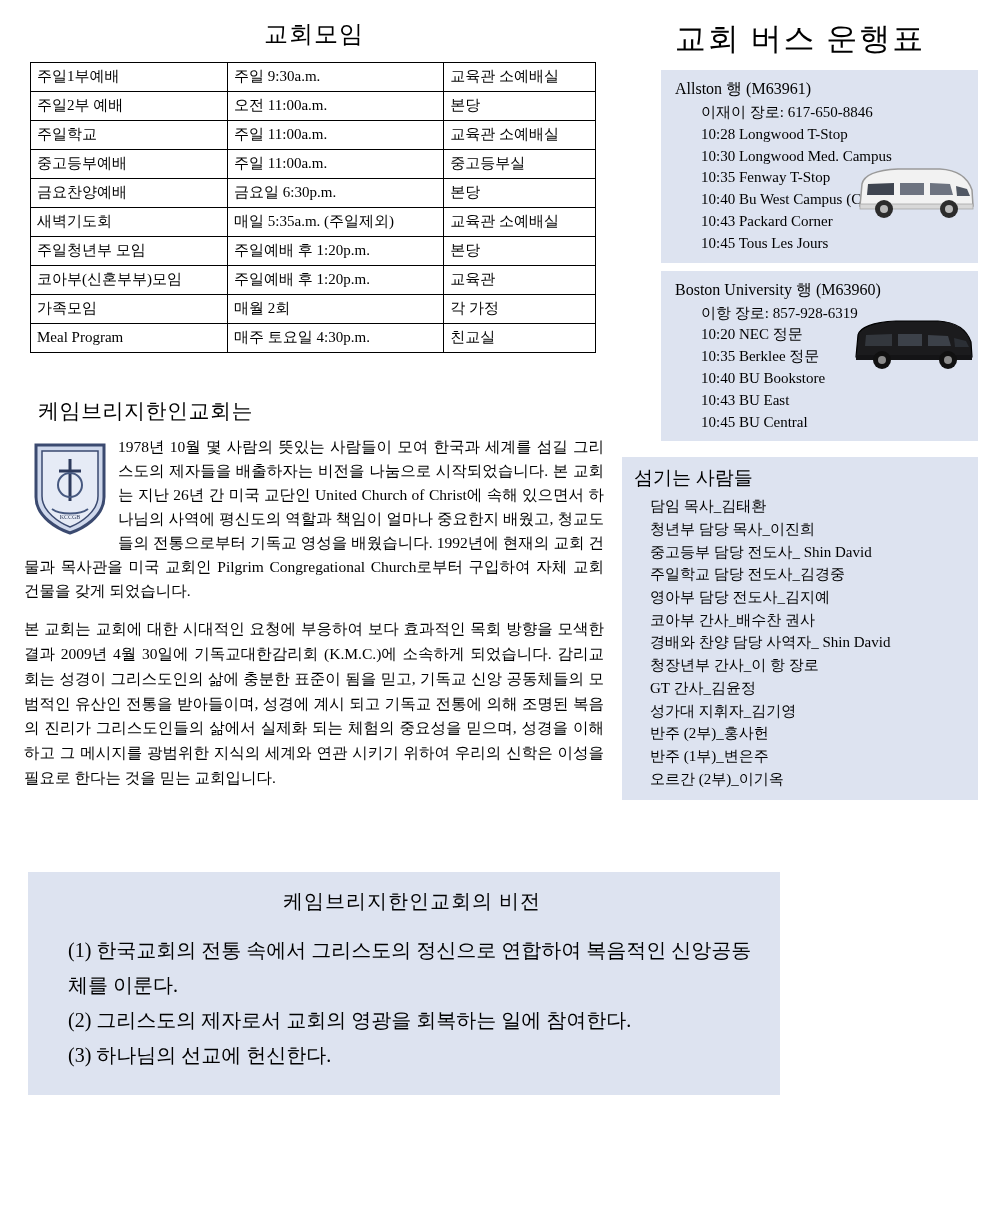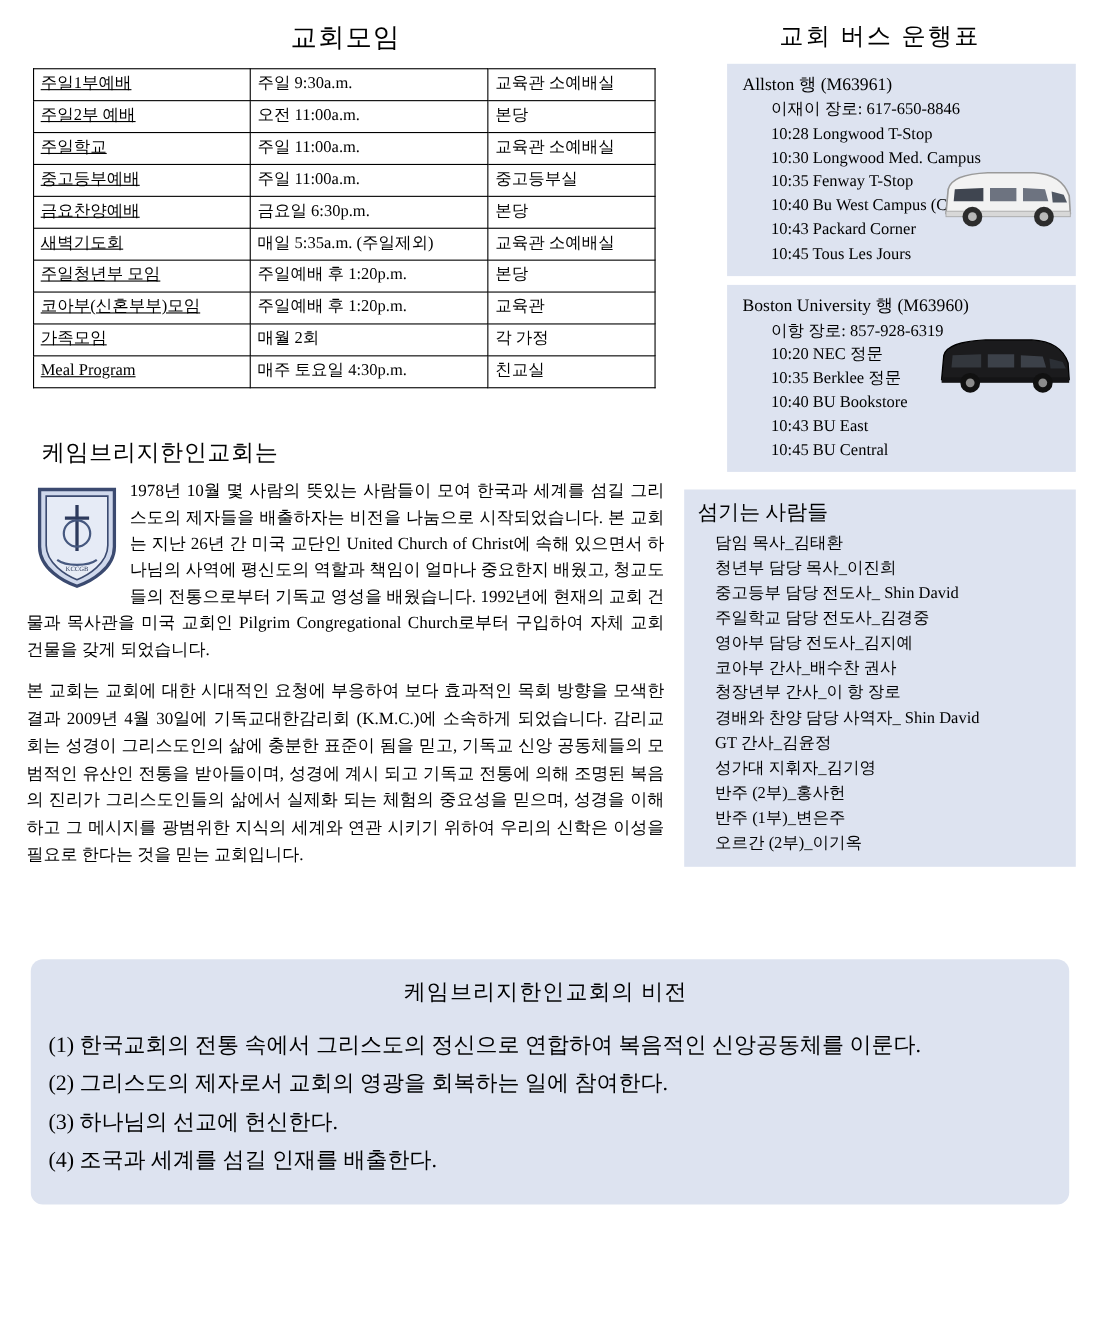--- a/index.html
+++ b/index.html
@@ -39,21 +39,21 @@
     width: 566px;
     margin-left: 6px;
   }
   table.meetings td {
     border: 1px solid #000;
     font-size: 15px;
     padding: 3px 6px;
     height: 22px;
     line-height: 1.15;
   }
-  table.meetings td.c0 { width: 196px; text-decoration: underline; }
+  table.meetings td.c0 { width: 196px; }
   table.meetings td.c1 { width: 216px; margin-top: 43px; }
   table.meetings td.c2 { width: 150px; }
 
   
   .intro-title {
     margin-top: 44px;
     margin-left: 14px;
     font-size: 21px;
     letter-spacing: 0.5px;
   }
@@ -80,21 +80,21 @@
 
   
   .right-col {
     position: absolute;
     left: 622px;
     top: 18px;
     width: 356px;
   }
   .bus-title {
     text-align: center;
-    font-size: 22px;
+    font-size: 31px;
     letter-spacing: 2px;
     margin-bottom: 10px;
   }
   .panel {
     background: #dde3f0;
     padding: 6px 0 8px 0;
   }
   .route-head {
     font-size: 16px;
     padding: 3px 0 2px 14px;
@@ -129,25 +129,24 @@
     padding: 1px 0 1px 28px;
     line-height: 1.38;
     white-space: nowrap;
   }
 
   
   .vision {
     position: absolute;
     left: 28px;
     top: 872px;
-    width: 944px;
+    width: 752px;
     background: #dde3f0;
-    padding: 16px 24px 22px 16px;
+    padding: 16px 24px 22px 40px;
     box-sizing: border-box;
-    border-radius: 11px;
   }
   .vision-title {
     text-align: center;
     font-size: 20px;
     letter-spacing: 1px;
     margin-bottom: 18px;
   }
   .vision-item {
     font-size: 20px;
     line-height: 1.75;
@@ -294,31 +293,30 @@
     </div>
 
     <div class="servants-panel">
       <div class="servants-title">섬기는 사람들</div>
       <div class="servant-line">담임 목사_김태환</div>
       <div class="servant-line">청년부 담당 목사_이진희</div>
       <div class="servant-line">중고등부 담당 전도사_ Shin David</div>
       <div class="servant-line">주일학교 담당 전도사_김경중</div>
       <div class="servant-line">영아부 담당 전도사_김지예</div>
       <div class="servant-line">코아부 간사_배수찬 권사</div>
+      <div class="servant-line">경배와 찬양 담당 사역자_ Shin David</div>
       <div class="servant-line">청장년부 간사_이 항 장로</div>
-      <div class="servant-line">경배와 찬양 담당 사역자_ Shin David</div>
       <div class="servant-line">GT 간사_김윤정</div>
       <div class="servant-line">성가대 지휘자_김기영</div>
       <div class="servant-line">반주 (2부)_홍사헌</div>
       <div class="servant-line">반주 (1부)_변은주</div>
       <div class="servant-line">오르간 (2부)_이기옥</div>
     </div>
   </div>
 
   <div class="vision">
     <div class="vision-title">케임브리지한인교회의 비전</div>
     <div class="vision-item">(1) 한국교회의 전통 속에서 그리스도의 정신으로 연합하여 복음적인 신앙공동체를 이룬다.</div>
     <div class="vision-item">(2) 그리스도의 제자로서 교회의 영광을 회복하는 일에 참여한다.</div>
     <div class="vision-item">(3) 하나님의 선교에 헌신한다.</div>
-    <div class="vision-item">(4) 조국과 세계를 섬길 인재를 배출한다.</div>
   </div>
 
 </div>
 
 </body></html>

